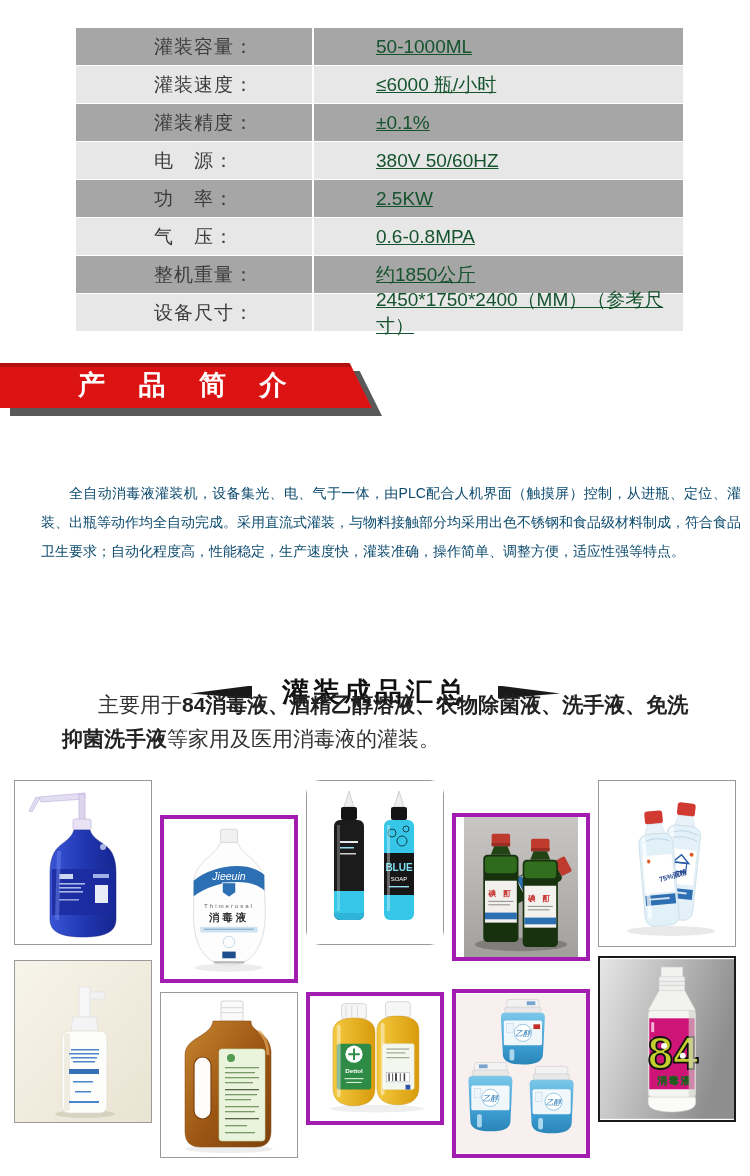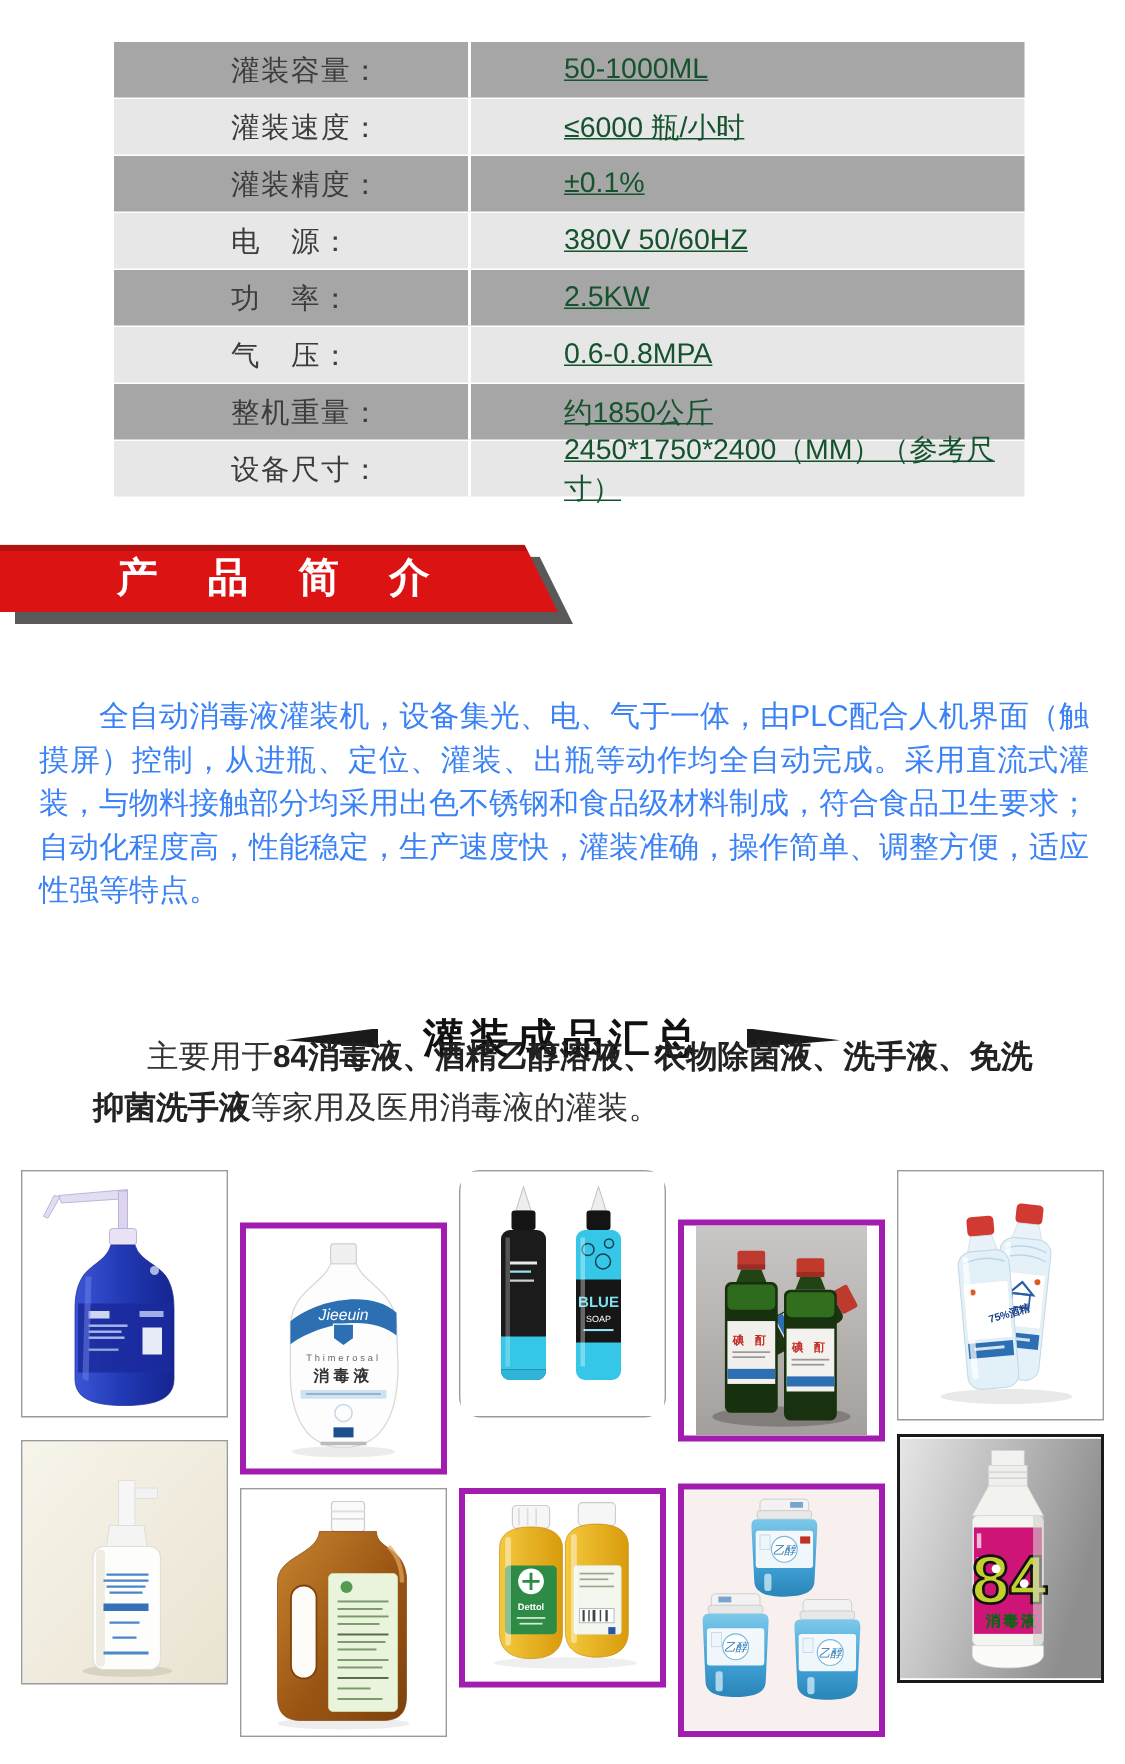--- a/index.html
+++ b/index.html
@@ -17,22 +17,22 @@
 
   
   .banner-shadow{position:absolute;left:10px;top:371px;width:372px;height:45px;background:#595959;
         clip-path:polygon(0 0,94% 0,100% 100%,0 100%);}
   .banner{position:absolute;left:0;top:363px;width:372px;height:45px;
         background:linear-gradient(#b31010 0,#b31010 4px,#dc1313 4px);
         clip-path:polygon(0 0,94% 0,100% 100%,0 100%);
         line-height:44px;padding-left:0;}
   .banner h2{margin:0;padding-left:78px;font-size:27px;letter-spacing:13px;color:#ffffff;font-weight:bold;}
 
-  .intro{position:absolute;left:26px;top:464px;width:700px;margin:0;
-        font-size:20px;line-height:29px;color:#3b82f6;text-indent:2em;text-align:justify;}
+  .intro{position:absolute;left:26px;top:464px;width:700px;margin:15px;
+        font-size:14px;line-height:29px;color:#0c4a6e;text-indent:2em;text-align:justify;}
 
   .sechead{position:absolute;left:0;top:634px;width:750px;display:flex;align-items:center;justify-content:center;gap:30px;margin-top:40px;}
   .arrow-l{width:62px;height:13px;background:#1a1a1a;clip-path:polygon(0 62%,100% 0,100% 100%);}
   .arrow-r{width:62px;height:13px;background:#1a1a1a;clip-path:polygon(0 0,100% 62%,0 100%);}
   .sechead h3{margin:0;font-size:27px;font-weight:bold;color:#111;letter-spacing:4px;}
 
   .usage{position:absolute;left:62px;top:688px;width:642px;margin:0;
         font-size:21px;line-height:34px;color:#333;text-indent:36px;}
   .usage strong{font-weight:bold;color:#222;}
 

